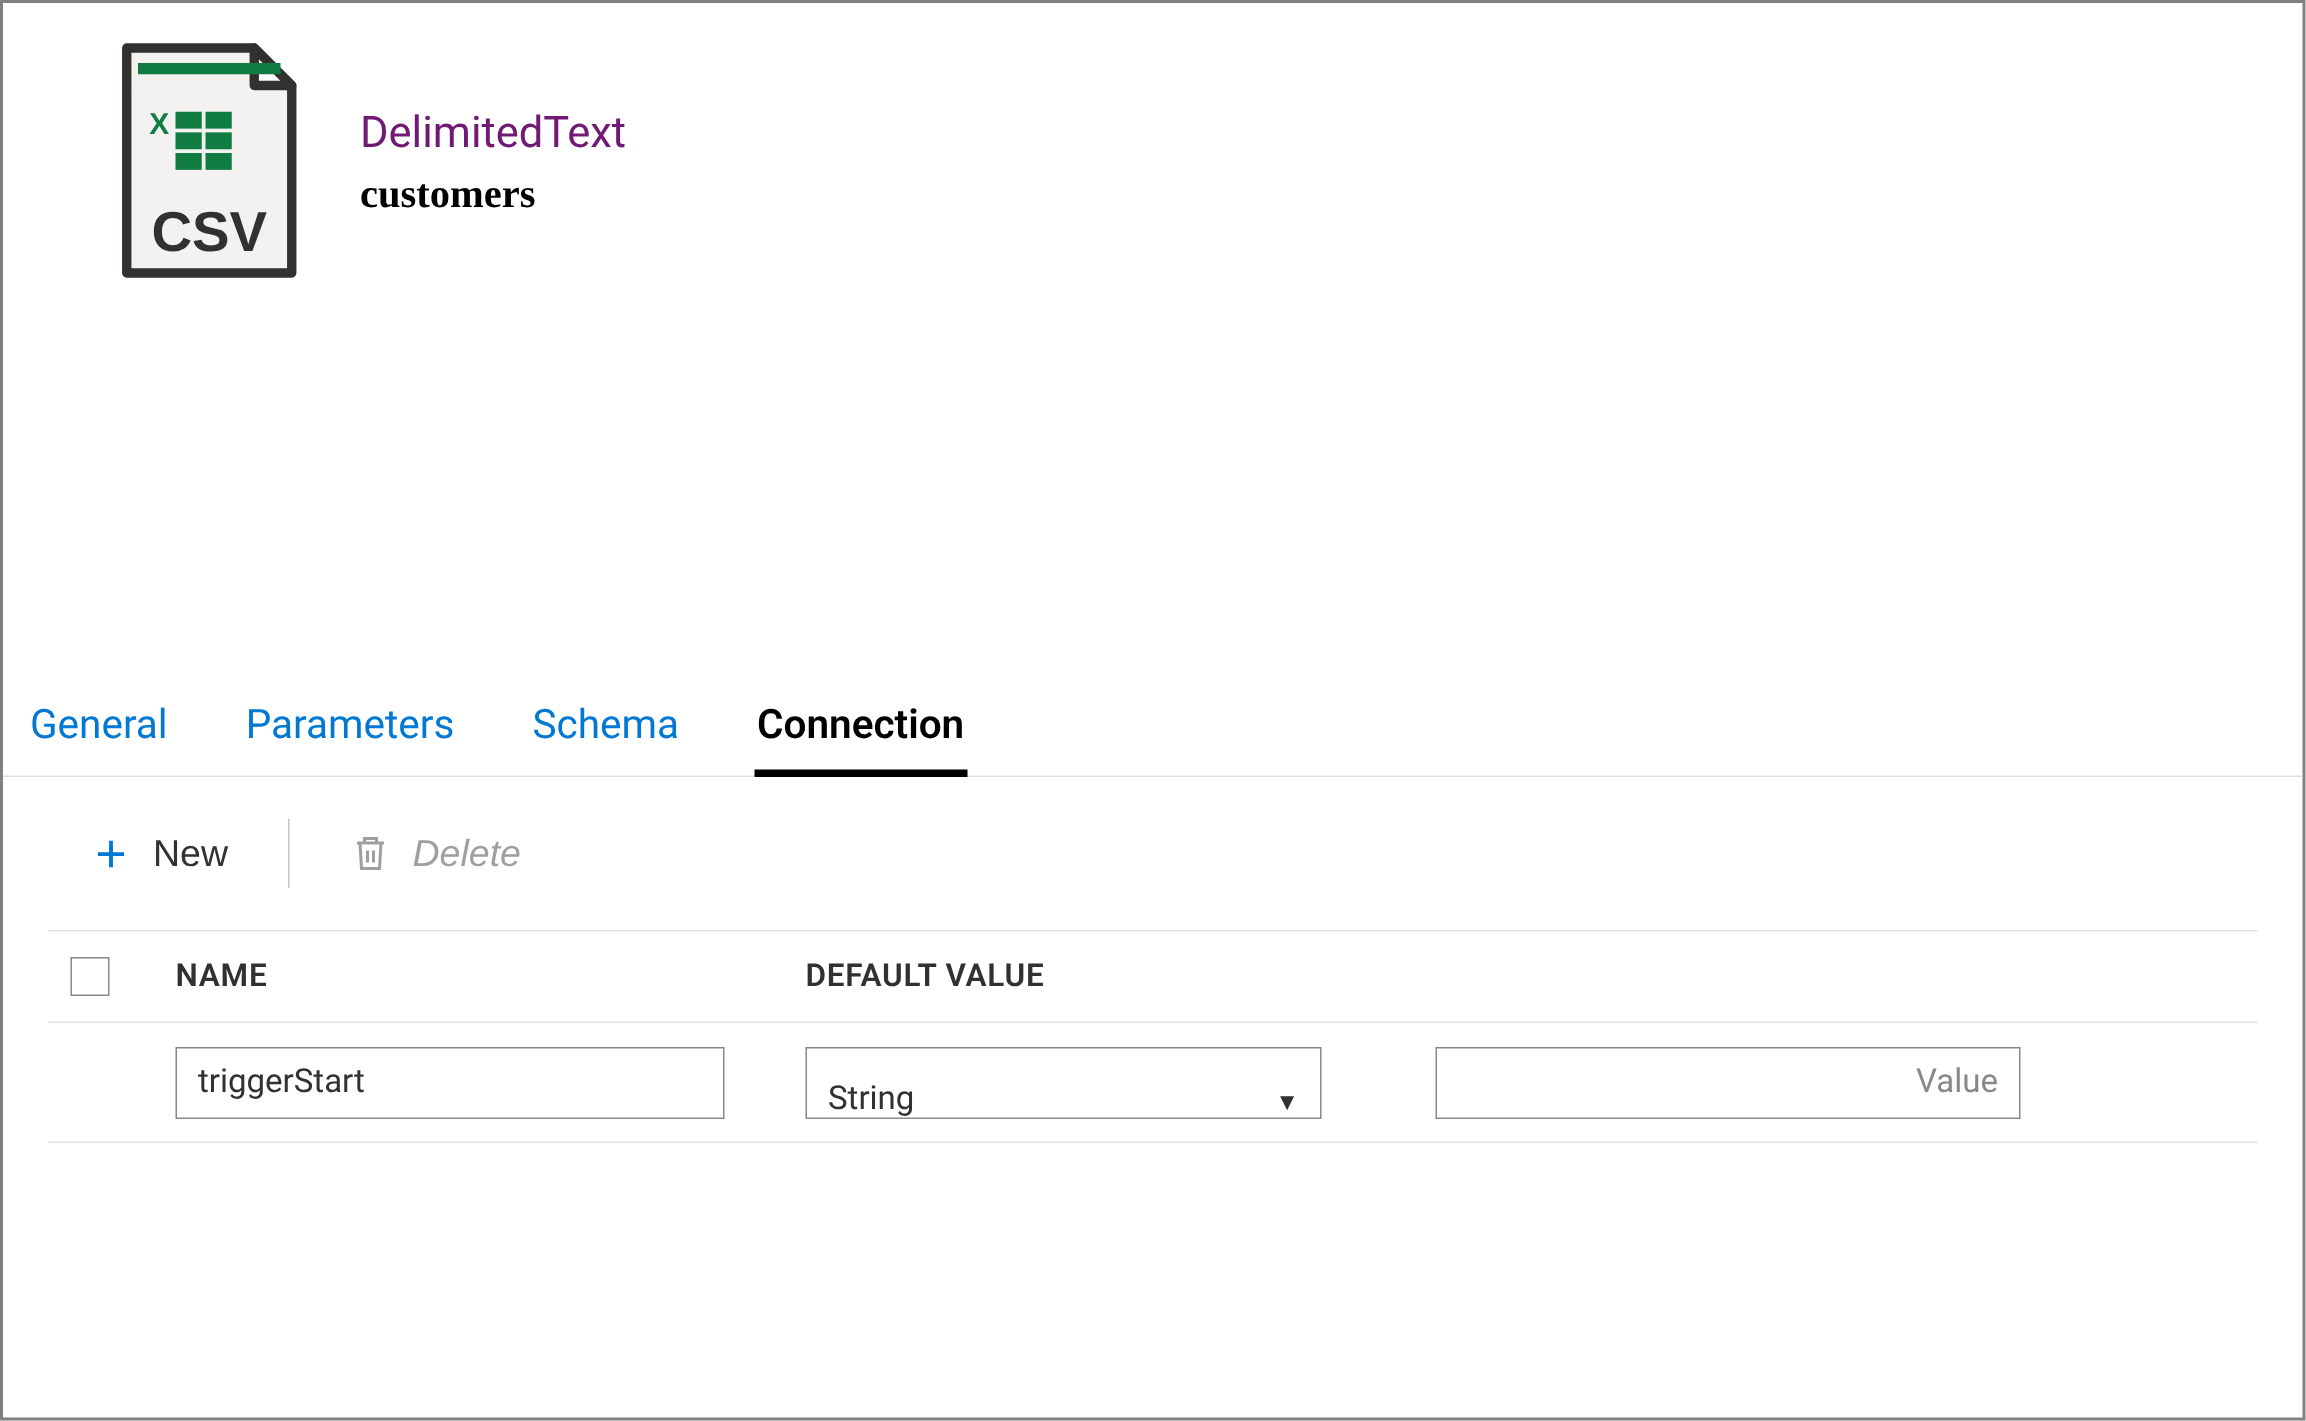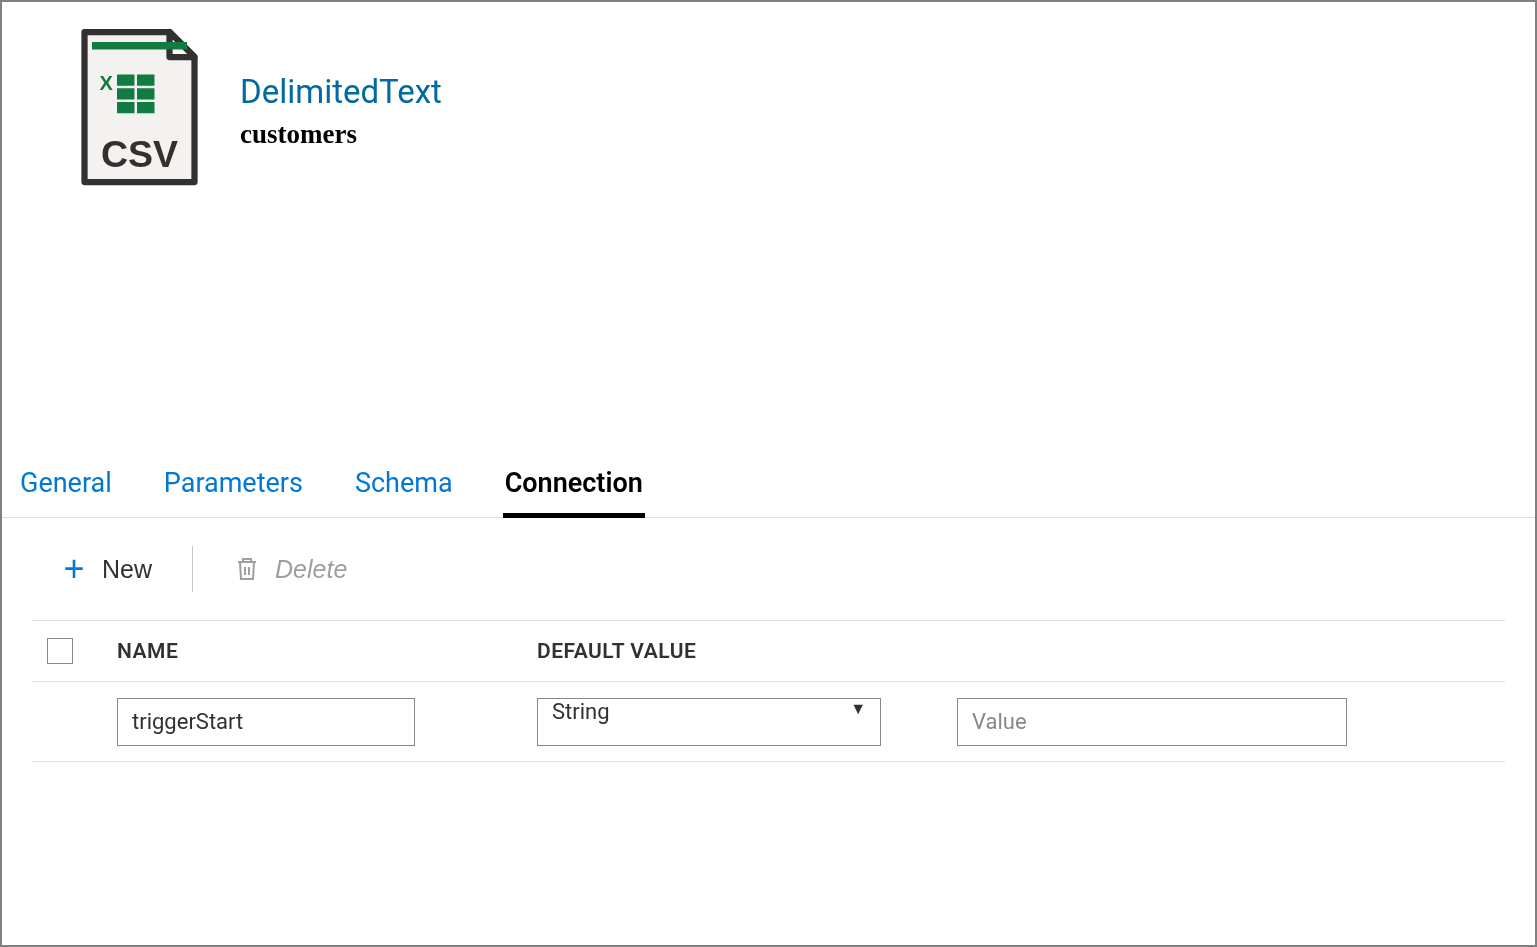--- a/index.html
+++ b/index.html
@@ -25,23 +25,23 @@
     position: relative;
   }
   .csv-icon svg { width: 100%; height: 100%; }
   .dataset-info {
     padding-top: 45px;
     display: flex;
     flex-direction: column;
     gap: 8px;
   }
   .dataset-type {
-    font-size: 33px;
+    font-size: 29px;
     font-weight: 400;
-    color: #0369a1;
+    color: #701a75;
   }
   .dataset-name {
     font-size: 27px;
     font-weight: 700;
     color: #000;
     font-family: Liberation Serif, serif;
   }
   .tabs {
     display: flex;
     gap: 48px;
@@ -123,34 +123,34 @@
   }
   .text-input, .select-input {
     height: 48px;
     border: 1px solid #8a8886;
     background: #fff;
     font-size: 22px;
     padding: 0 14px;
     color: #323130;
     font-family: inherit;
   }
-  .text-input { width: 298px; }
+  .text-input { width: 366px; }
   .text-input::placeholder { color: #8a8886; }
   .select-input {
     width: 344px;
     display: flex;
-    align-items: flex-start;
+    align-items: flex-end;
     justify-content: space-between;
     cursor: pointer;
   }
   .select-input .caret {
     font-size: 16px;
     color: #323130;
   }
-  .value-input { width: 390px; }
+  .value-input { width: 390px; text-align: right; }
 </style>
 </head>
 <body>
 
 <div class="header-area">
   <div class="csv-icon">
     <svg viewBox="0 0 100 128">
       <path d="M6 4 H74 L94 24 V124 H6 Z" fill="#f3f2f1" stroke="#323130" stroke-width="5" stroke-linejoin="round"></path>
       <path d="M74 4 V24 H94 Z" fill="#fff" stroke="#323130" stroke-width="5" stroke-linejoin="round"></path>
       <rect x="12" y="12" width="76" height="6" fill="#107C41"></rect>

